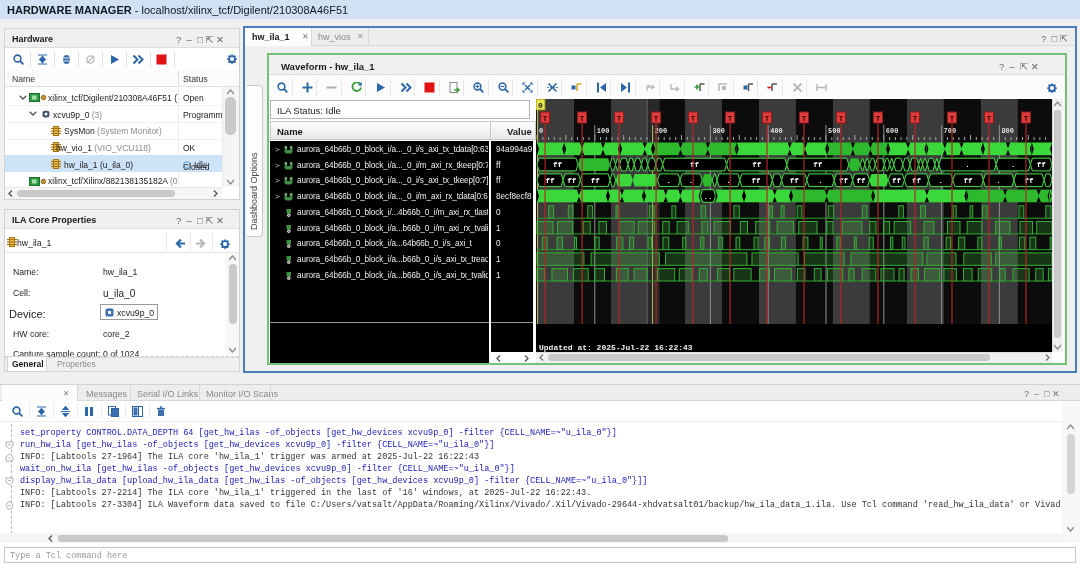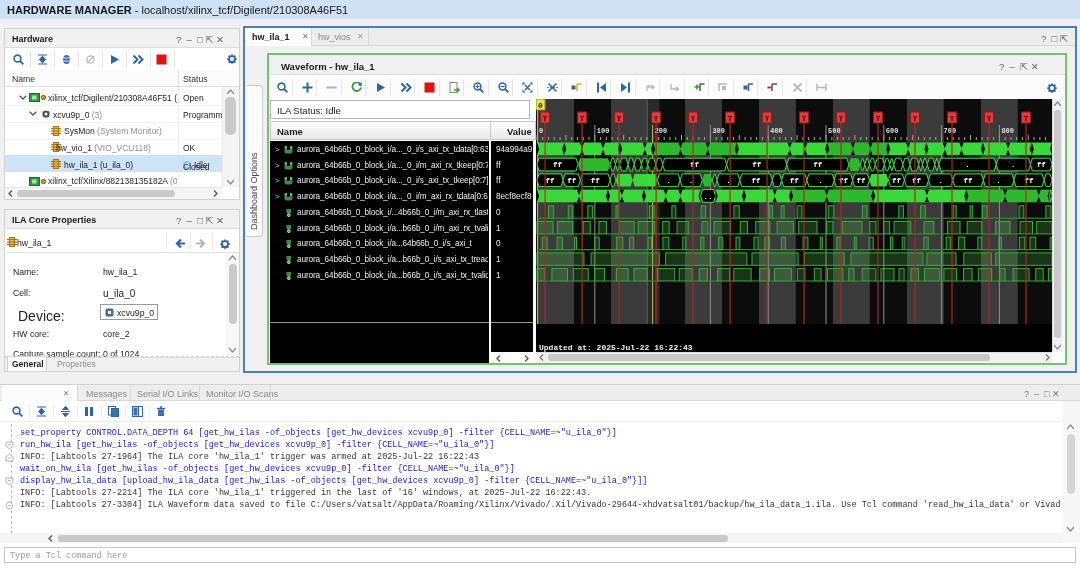--- a/index.html
+++ b/index.html
@@ -153,21 +153,21 @@
 <div style="left:190px;top:233px;width:1px;height:17px;background:#e6e6e6"></div>
 <div style="left:212px;top:233px;width:1px;height:17px;background:#e6e6e6"></div>
 <svg style="left:219px;top:238px" width="12" height="12" viewBox="0 0 16 16">
     <path fill="#2b66a8" d="M8 5.2A2.8 2.8 0 1 0 8 10.8 2.8 2.8 0 0 0 8 5.2zm6.5 3.9l-1.6.5a5 5 0 0 1-.5 1.2l.8 1.5-1.4 1.4-1.5-.8a5 5 0 0 1-1.2.5l-.5 1.6H7.4l-.5-1.6a5 5 0 0 1-1.2-.5l-1.5.8-1.4-1.4.8-1.5a5 5 0 0 1-.5-1.2l-1.6-.5V7.4l1.6-.5a5 5 0 0 1 .5-1.2l-.8-1.5 1.4-1.4 1.5.8a5 5 0 0 1 1.2-.5l.5-1.6h1.2l.5 1.6a5 5 0 0 1 1.2.5l1.5-.8 1.4 1.4-.8 1.5a5 5 0 0 1 .5 1.2l1.6.5z"></path>
     <circle cx="8" cy="8" r="1.5" fill="#fff"></circle>
   </svg>
 <div style="left:13px;top:267px;font-size:8.7px;color:#222;white-space:nowrap;">Name:</div>
 <div style="left:103px;top:267px;font-size:8.7px;color:#222;white-space:nowrap;">hw_ila_1</div>
 <div style="left:13px;top:288px;font-size:8.7px;color:#222;white-space:nowrap;">Cell:</div>
 <div style="left:103px;top:288px;font-size:10px;color:#222;white-space:nowrap;">u_ila_0</div>
-<div style="left:18px;top:308px;font-size:14px;color:#222;white-space:nowrap;">Device:</div>
+<div style="left:9px;top:308px;font-size:11px;color:#222;white-space:nowrap;">Device:</div>
 <div style="left:100px;top:304px;width:58px;height:16px;background:#fff;border:1px solid #9a9a9a"></div>
 <svg style="left:105px;top:308px" width="9" height="9" viewBox="0 0 9 9">
     <rect x="0.5" y="0.5" width="8" height="8" rx="1.5" fill="#3f6fae"></rect>
     <rect x="3" y="3" width="3" height="3" fill="#fff"></rect>
   </svg>
 <div style="left:117px;top:308px;font-size:8.7px;color:#222;white-space:nowrap;">xcvu9p_0</div>
 <div style="left:13px;top:329px;font-size:8.7px;color:#222;white-space:nowrap;">HW core:</div>
 <div style="left:103px;top:329px;font-size:8.7px;color:#222;white-space:nowrap;">core_2</div>
 <div style="left:13px;top:349px;font-size:8.7px;color:#222;white-space:nowrap;">Capture sample count:</div>
 <div style="left:103px;top:349px;font-size:8.7px;color:#222;white-space:nowrap;">0 of 1024</div>

